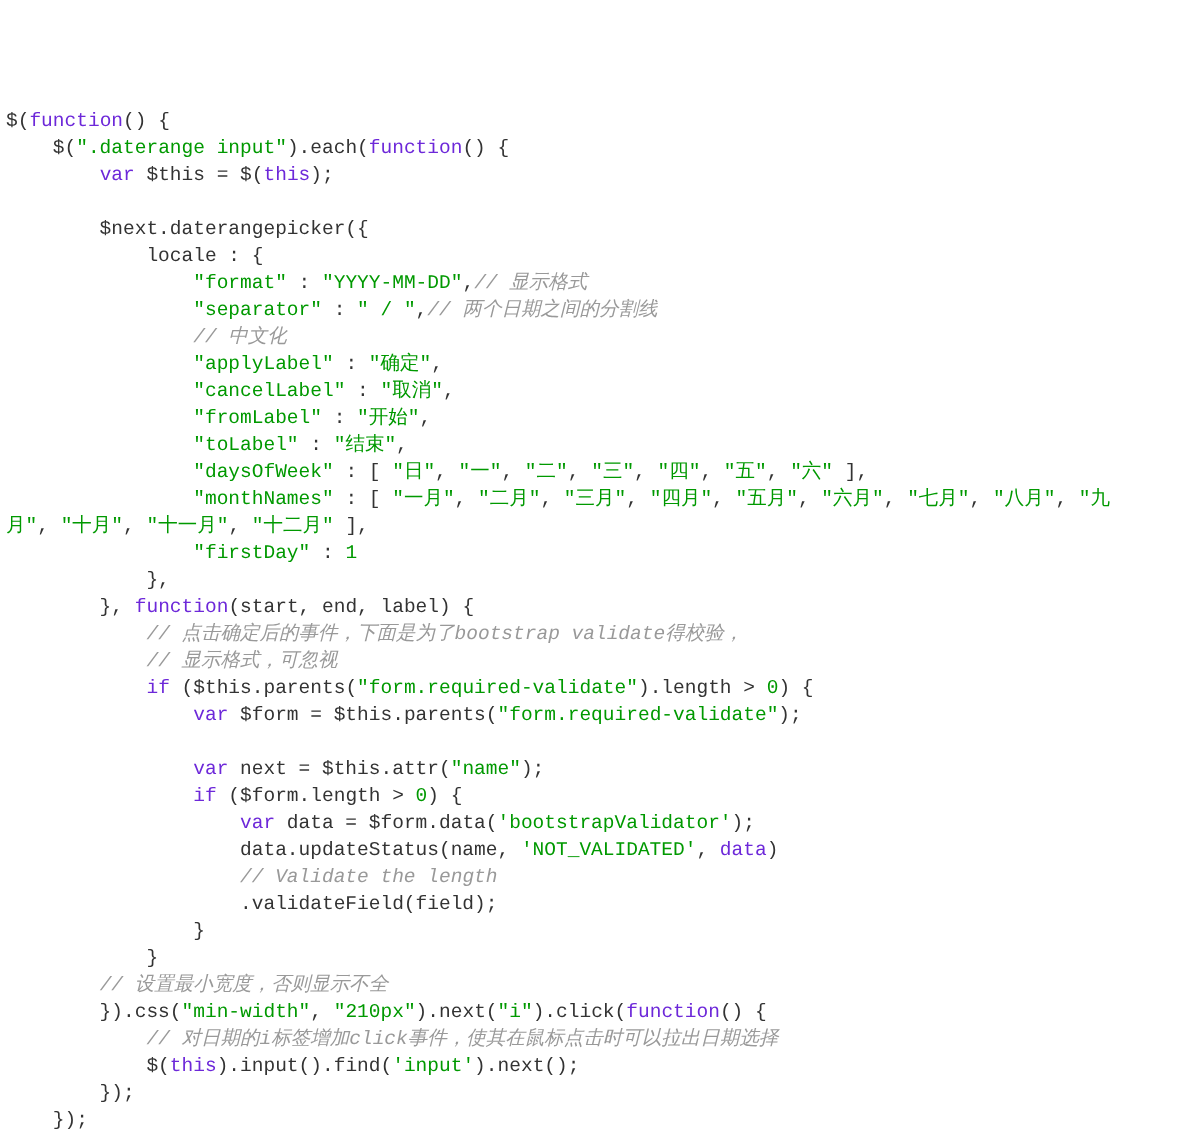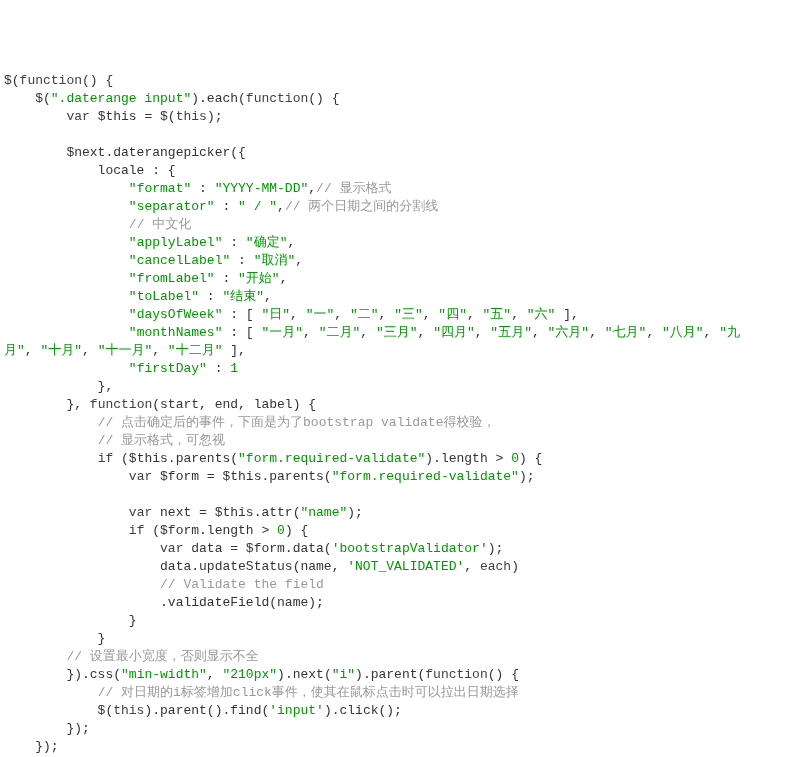--- a/index.html
+++ b/index.html
@@ -9,23 +9,23 @@
     font-size: 13px;
     line-height: 18px;
     color: #333;
     background: #fff;
     white-space: pre;
   }
   .code-block {
     padding: 0 4px;
   }
   .punct { color: #333; }
-  .kw    { color: #404040; }
+  .kw    { color: #6d28d9; }
   .string { color: #009900; }
-  .comment { color: #999; }
+  .comment { color: #999; font-style: italic; }
   .num   { color: #009900; }
 </style>
 </head>
 <body>
 
 
 
 <div class="code-block" id="code"><span class="punct">$(</span><span class="kw">function</span><span class="punct">() {</span>
 <span class="punct">    $(</span><span class="string">".daterange input"</span><span class="punct">).each(</span><span class="kw">function</span><span class="punct">() {</span>
 <span class="punct">        </span><span class="kw">var</span><span class="punct"> $this = $(</span><span class="kw">this</span><span class="punct">);</span>
@@ -46,27 +46,27 @@
 <span class="punct">            },</span>
 <span class="punct">        }, </span><span class="kw">function</span><span class="punct">(start, end, label) {</span>
 <span class="punct">            </span><span class="comment">// 点击确定后的事件，下面是为了bootstrap validate得校验，</span>
 <span class="punct">            </span><span class="comment">// 显示格式，可忽视</span>
 <span class="punct">            </span><span class="kw">if</span><span class="punct"> ($this.parents(</span><span class="string">"form.required-validate"</span><span class="punct">).length &gt; </span><span class="num">0</span><span class="punct">) {</span>
 <span class="punct">                </span><span class="kw">var</span><span class="punct"> $form = $this.parents(</span><span class="string">"form.required-validate"</span><span class="punct">);</span>
 
 <span class="punct">                </span><span class="kw">var</span><span class="punct"> next = $this.attr(</span><span class="string">"name"</span><span class="punct">);</span>
 <span class="punct">                </span><span class="kw">if</span><span class="punct"> ($form.length &gt; </span><span class="num">0</span><span class="punct">) {</span>
 <span class="punct">                    </span><span class="kw">var</span><span class="punct"> data = $form.data(</span><span class="string">'bootstrapValidator'</span><span class="punct">);</span>
-<span class="punct">                    data.updateStatus(name, </span><span class="string">'NOT_VALIDATED'</span><span class="punct">, </span><span class="kw">each</span><span class="punct">)</span>
-<span class="punct">                    </span><span class="comment">// Validate the field</span>
-<span class="punct">                    .validateField(name);</span>
+<span class="punct">                    data.updateStatus(name, </span><span class="string">'NOT_VALIDATED'</span><span class="punct">, </span><span class="kw">data</span><span class="punct">)</span>
+<span class="punct">                    </span><span class="comment">// Validate the length</span>
+<span class="punct">                    .validateField(field);</span>
 <span class="punct">                }</span>
 <span class="punct">            }</span>
 <span class="punct">        </span><span class="comment">// 设置最小宽度，否则显示不全</span>
-<span class="punct">        }).css(</span><span class="string">"min-width"</span><span class="punct">, </span><span class="string">"210px"</span><span class="punct">).next(</span><span class="string">"i"</span><span class="punct">).parent(</span><span class="kw">function</span><span class="punct">() {</span>
+<span class="punct">        }).css(</span><span class="string">"min-width"</span><span class="punct">, </span><span class="string">"210px"</span><span class="punct">).next(</span><span class="string">"i"</span><span class="punct">).click(</span><span class="kw">function</span><span class="punct">() {</span>
 <span class="punct">            </span><span class="comment">// 对日期的i标签增加click事件，使其在鼠标点击时可以拉出日期选择</span>
-<span class="punct">            $(</span><span class="kw">this</span><span class="punct">).parent().find(</span><span class="string">'input'</span><span class="punct">).click();</span>
+<span class="punct">            $(</span><span class="kw">this</span><span class="punct">).input().find(</span><span class="string">'input'</span><span class="punct">).next();</span>
 <span class="punct">        });</span>
 <span class="punct">    });</span>
 </div>
 
 
 
 
 </body></html>

